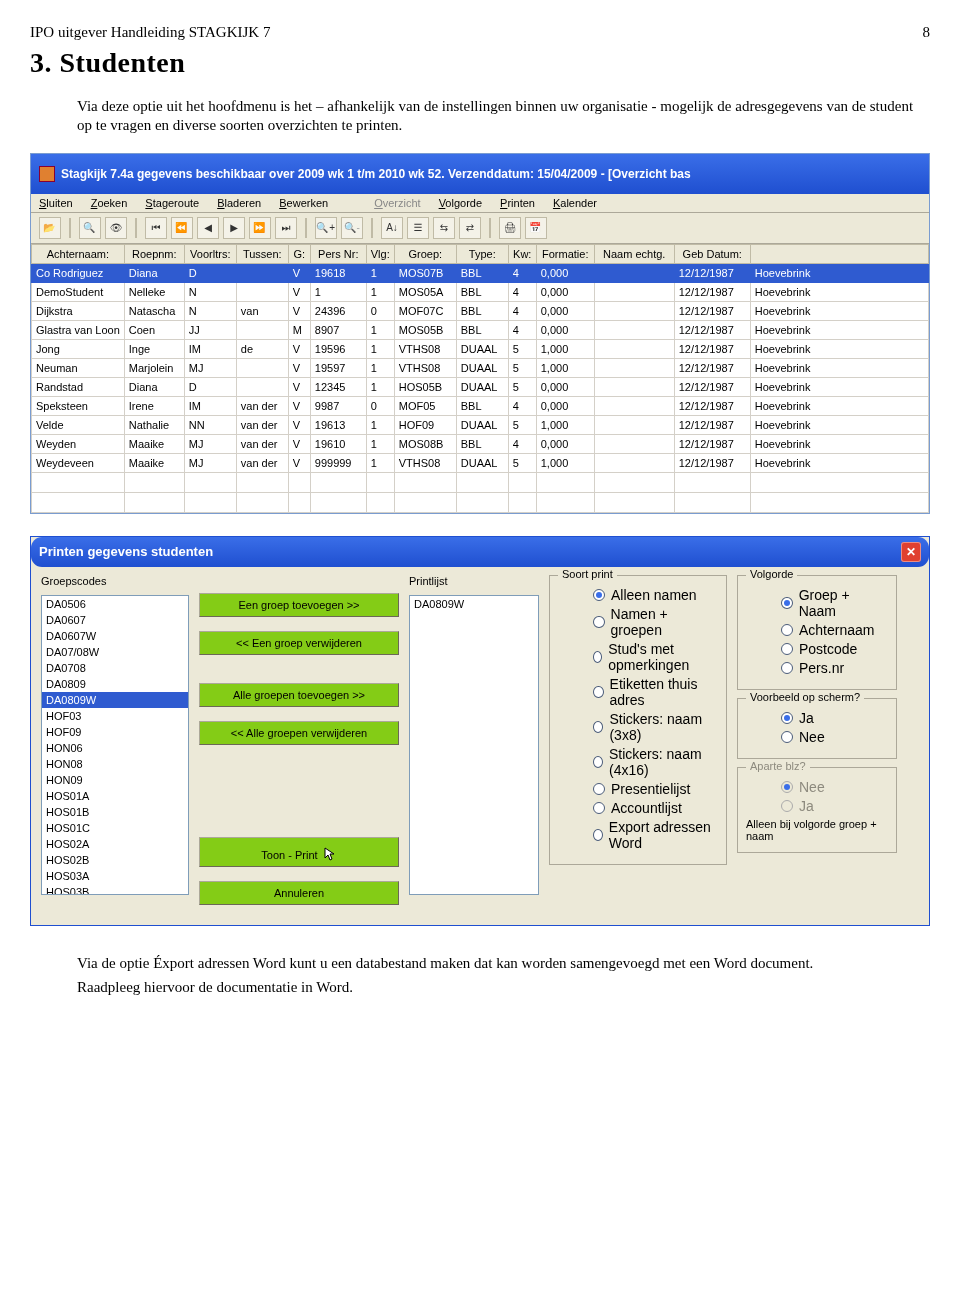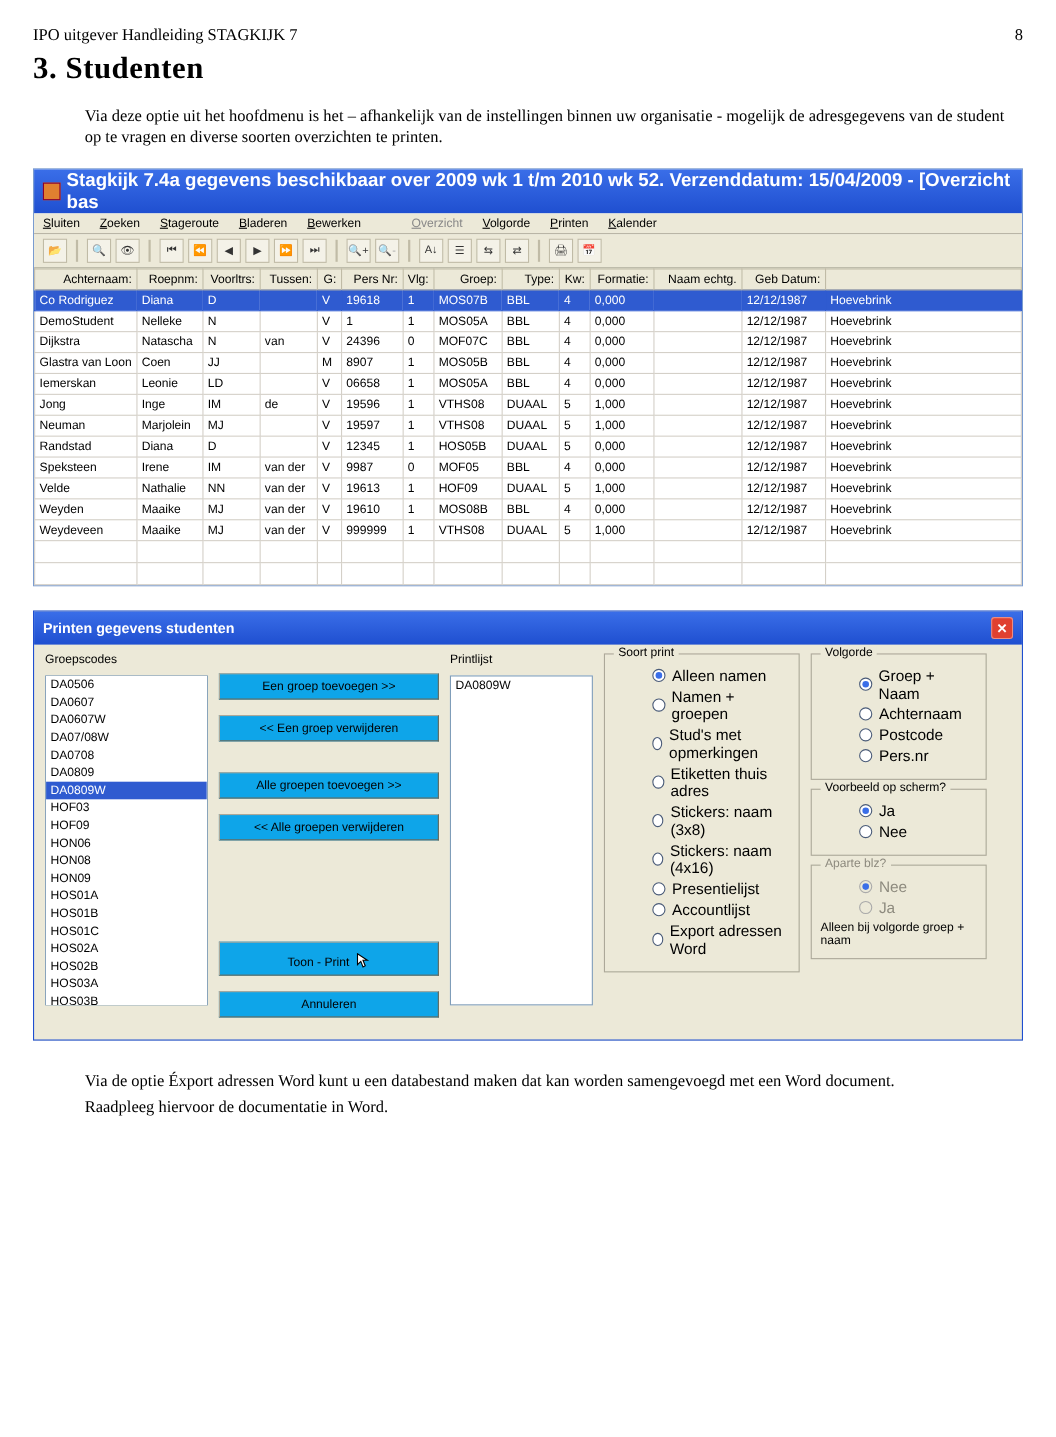--- a/index.html
+++ b/index.html
@@ -5,48 +5,48 @@
   * { box-sizing: border-box; }
   body { margin: 0; font-family: "Times New Roman", serif; background: #fff; color: #000; width: 960px; }
   .page { padding: 24px 30px 40px 30px; }
   .doc-header { font-size: 15px; margin-bottom: 6px; display:flex; justify-content:space-between;}
   .section-title { font-size: 28px; font-weight: bold; margin: 6px 0 18px 0; letter-spacing: 0.5px; }
   .para { font-size: 15px; line-height: 1.25; margin-bottom: 18px; margin-left: 47px; }
   .screenshot { font-family: Tahoma, Arial, sans-serif; font-size: 11px; }
 
   
   .win1 { border: 1px solid #7a9cd0; background: #fff; margin-bottom: 22px; }
-  .titlebar1 { background: linear-gradient(#3a6ee8,#1f4fd0); color:#fff; font-weight: bold; padding: 0 8px; font-size: 17px; display:flex; align-items:center; gap:6px;}
+  .titlebar1 { background: linear-gradient(#3a6ee8,#1f4fd0); color:#fff; font-weight: bold; padding: 12px 8px; font-size: 12px; display:flex; align-items:center; gap:6px;}
   .titlebar1 .ticon { width:16px; height:16px; background:#e08030; border:1px solid #803;}
   .menubar { background: #ece9d8; border-bottom:1px solid #aca899; padding:3px 8px; display:flex; gap:18px;}
   .menubar .mitem { color:#000; }
   .menubar .mitem.disabled { color:#888;margin-left:28px;}
   .menubar .mitem .ul { text-decoration: underline; }
   .toolbar1 { background:#ece9d8; border-bottom:1px solid #aca899; padding:4px 8px; display:flex; gap:4px; align-items:center; }
   .tbtn { width:22px; height:22px; background:#f4f2e8; border:1px solid #c0bba6; display:flex; align-items:center; justify-content:center; font-size:10px; color:#333;}
   .tdiv { width:2px; height:20px; background:#c0bba6; margin:0 4px;}
   .grid { width:100%; border-collapse: collapse; font-size: 11px; }
-  .grid th { background:#ece9d8; border:1px solid #c0bba6; padding:3px 4px; text-align:right; font-weight:normal; color:#000; white-space:nowrap;}
+  .grid th { background:#ece9d8; border:1px solid #c0bba6; padding:3px 4px; text-align:center; font-weight:normal; color:#000; white-space:nowrap;}
   .grid td { border:1px solid #d4d0c8; padding:3px 4px; white-space:nowrap;}
   .grid tr.sel td { background:#2f5bd0; color:#fff; border-color:#2f5bd0;}
   .grid tr.empty td { height:20px;}
   .col-achternaam{width:92px;} .col-roepnm{width:60px;} .col-voorltrs{width:52px;} .col-tussen{width:52px;} .col-g{width:22px;} .col-pers{width:56px;} .col-vlg{width:26px;} .col-groep{width:62px;} .col-type{width:52px;} .col-kw{width:28px;} .col-formatie{width:58px;} .col-naamecht{width:80px;} .col-gebdatum{width:76px;}
 
   
   .win2 { border:1px solid #1f4fd0; background:#ece9d8; margin-bottom: 28px; }
-  .titlebar2 { background: linear-gradient(#3a6ee8,#1f4fd0); color:#fff; font-weight:bold; padding:5px 8px; font-size:13px; display:flex; justify-content:space-between; align-items:center;}
+  .titlebar2 { background: linear-gradient(#3a6ee8,#1f4fd0); color:#fff; font-weight:bold; padding:5px 8px; font-size:13px; display:flex; justify-content:space-between; align-items:center;border-radius:11px;}
   .closebtn { width:20px; height:20px; background:#e04030; border-radius:3px; display:flex; align-items:center; justify-content:center; color:#fff; font-weight:bold; font-size:12px; box-shadow:inset 0 0 0 1px rgba(255,255,255,0.4);}
   .dlgbody { display:flex; padding:8px 10px 14px 10px; gap:10px; }
   .dlgcol { display:flex; flex-direction:column; gap:8px; }
   .groupbox { border:1px solid #aca899; padding:8px 8px 10px 8px; position:relative; }
   .groupbox .legend { position:absolute; top:-8px; left:8px; background:#ece9d8; padding:0 4px; font-size:11px; }
   .listbox { background:#fff; border:1px solid #7f9db9; width:148px; height:300px; overflow-y:scroll; overflow-x:hidden; font-size:11px;}
   .listbox .li { padding:2px 4px; }
   .listbox .li.sel { background:#2f5bd0; color:#fff;}
-  .winbtn { background:#0ea5e9; border:1px solid #aca899; border-right-color:#6b6857; border-bottom-color:#6b6857; width:200px; padding:5px 0; text-align:center; font-size:11px; margin-bottom:6px;}
+  .winbtn { background:#84cc16; border:1px solid #aca899; border-right-color:#6b6857; border-bottom-color:#6b6857; width:200px; padding:5px 0; text-align:center; font-size:11px; margin-bottom:6px;}
   .printlist { background:#fff; border:1px solid #7f9db9; width:130px; height:300px; overflow-y:scroll; font-size:11px;}
   .printlist .li { padding:2px 4px; }
   .radiogroup label { display:flex; align-items:center; gap:6px; font-size:14px; margin:3px 0;padding-left:35px;}
   .radiocircle { width:12px; height:12px; border:1px solid #4a5b78; border-radius:50%; background:#fff; display:inline-flex; align-items:center; justify-content:center;}
   .radiocircle.sel::after{ content:""; width:6px; height:6px; background:#3a6ee8; border-radius:50%;}
   .radiocircle.disabled{ background:#ece9d8; border-color:#aaa;}
   .groupbox.disabled { color:#8d8a7e; }
   .groupbox.disabled .legend { color:#8d8a7e;}
   .note { font-size:11px; color:#000; margin-top:4px; line-height:1.1;}
   .cursor-svg{ width:16px; height:16px; position:relative; top:3px; left:2px;}
@@ -181,36 +181,20 @@
             <td>1</td>
             <td>MOS05B</td>
             <td>BBL</td>
             <td>4</td>
             <td>0,000</td>
             <td></td>
             <td>12/12/1987</td>
             <td>Hoevebrink</td>
           </tr>
           <tr>
-            <td>Iemerskan</td>
-            <td>Leonie</td>
-            <td>LD</td>
-            <td></td>
-            <td>V</td>
-            <td>06658</td>
-            <td>1</td>
-            <td>MOS05A</td>
-            <td>BBL</td>
-            <td>4</td>
-            <td>0,000</td>
-            <td></td>
-            <td>12/12/1987</td>
-            <td>Hoevebrink</td>
-          </tr>
-          <tr>
             <td>Jong</td>
             <td>Inge</td>
             <td>IM</td>
             <td>de</td>
             <td>V</td>
             <td>19596</td>
             <td>1</td>
             <td>VTHS08</td>
             <td>DUAAL</td>
             <td>5</td>

